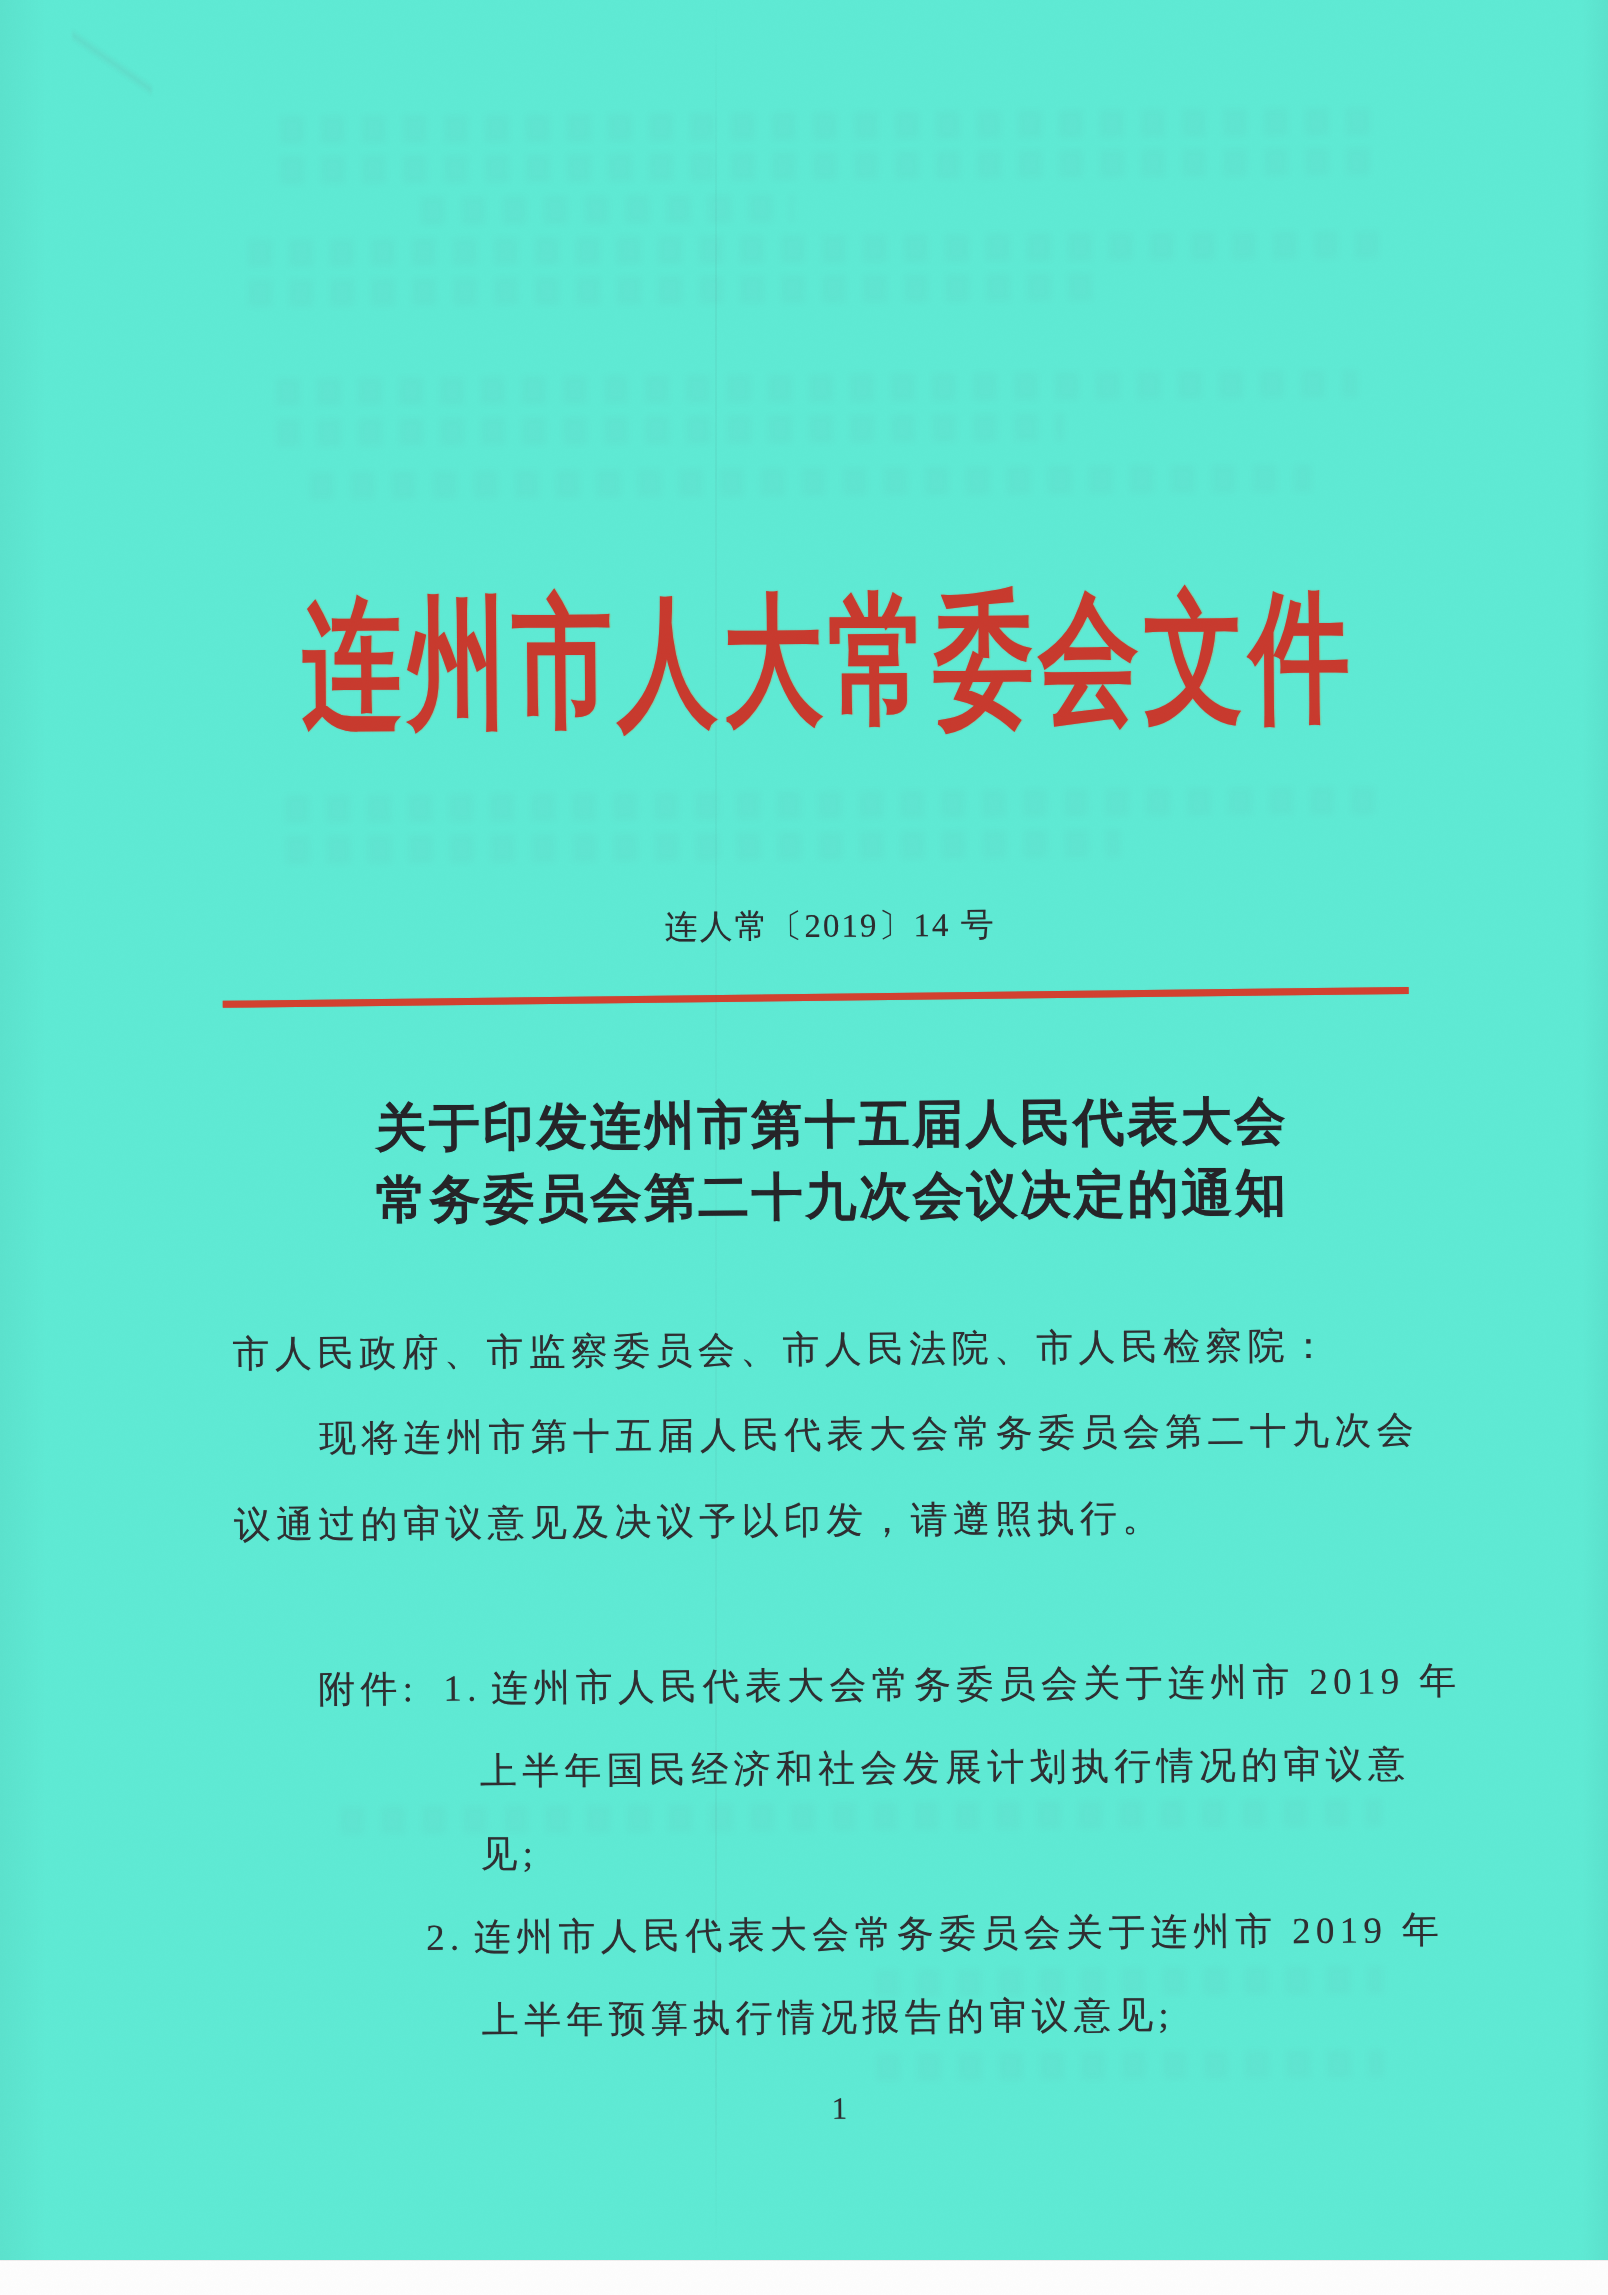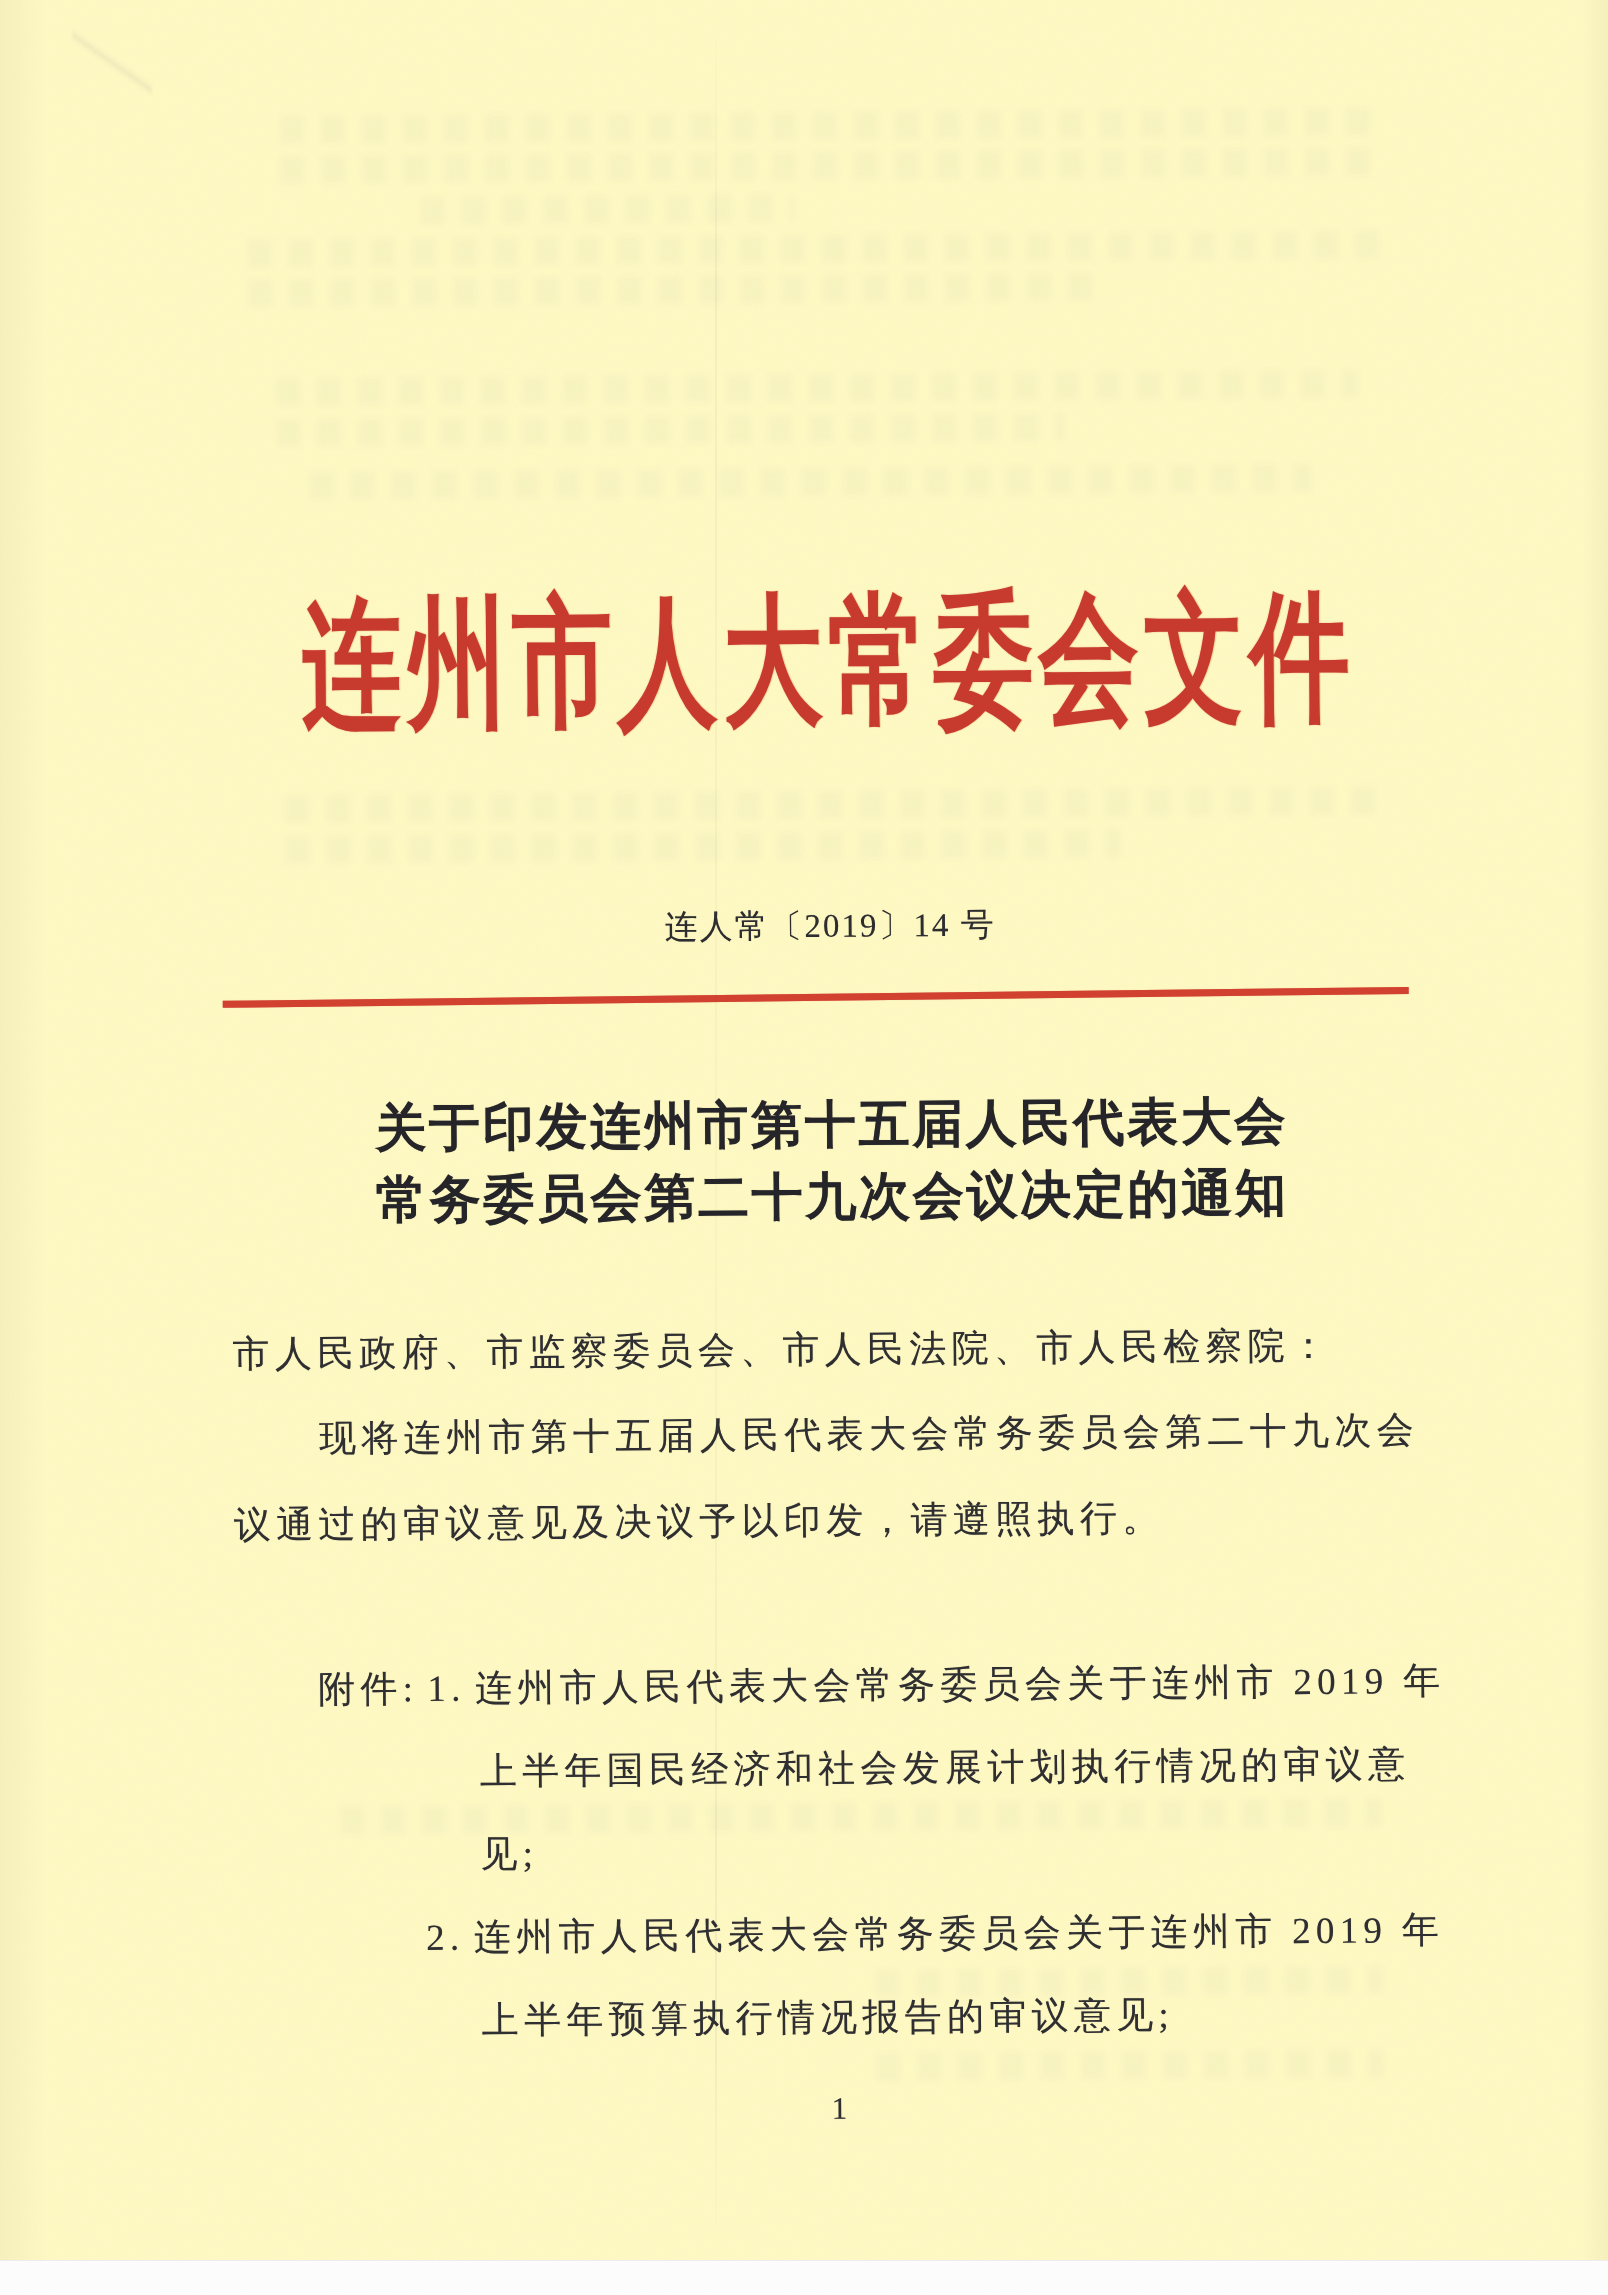--- a/index.html
+++ b/index.html
@@ -1,19 +1,19 @@
 <!DOCTYPE html>
 <html style="font-size:10.7px"><head>
 <meta charset="utf-8">
 <style>
   html,body{margin:0;padding:0;background:#e9e9e7;}
   .page{
     position:relative;
     width:1609px;height:2295px;
-    background:#fef9c3;
+    background:#5eead4;
     overflow:hidden;
     font-family:"Liberation Serif","DejaVu Serif",serif;
     color:#2e2d30;
   }
   
   .shade-left{position:absolute;left:0;top:0;width:47px;height:100%;
     background:linear-gradient(90deg,rgba(0,0,0,0.035),rgba(0,0,0,0));}
   .shade-right{position:absolute;right:0;top:0;width:27px;height:100%;
     background:linear-gradient(270deg,rgba(0,0,0,0.04),rgba(0,0,0,0));}
   .scanner-bottom{position:absolute;left:0;top:2260px;width:100%;height:35px;
@@ -73,21 +73,21 @@
     white-space:nowrap;
   }
   .body-line{
     position:absolute;
     font-size:37px;line-height:44px;
     letter-spacing:5.3px;
     color:#2e2d30;
     text-shadow:0 0 0.7px rgba(40,40,45,0.45);
     white-space:nowrap;
   }
-  .att-gap-label{margin-right:9px;}
+  .att-gap-label{margin-right:25px;}
   .att-gap-num{margin-right:9.4px;}
   .page-number{
     top:2090px;
     font-size:31px;line-height:37px;
     letter-spacing:0;
     color:#2e2d30;
     text-shadow:0 0 0.7px rgba(40,40,45,0.4);
   }
   .noise-overlay{position:absolute;left:0;top:0;width:100%;height:100%;opacity:0.5;pointer-events:none;}
 </style>

